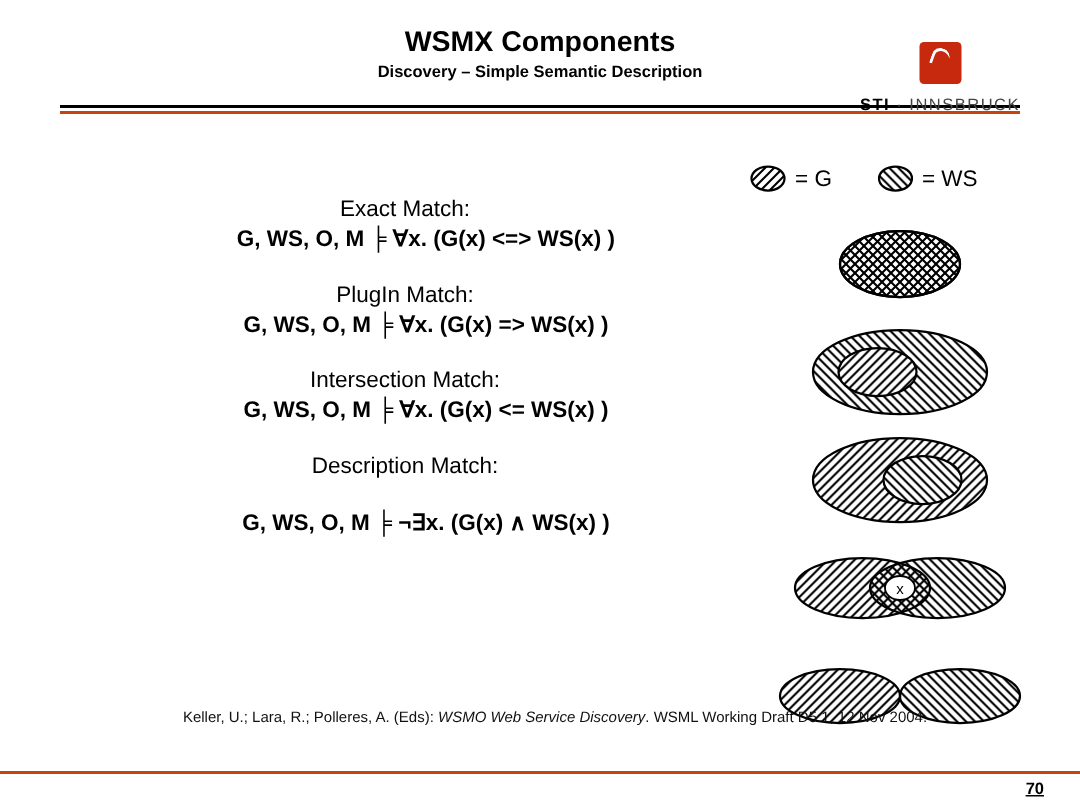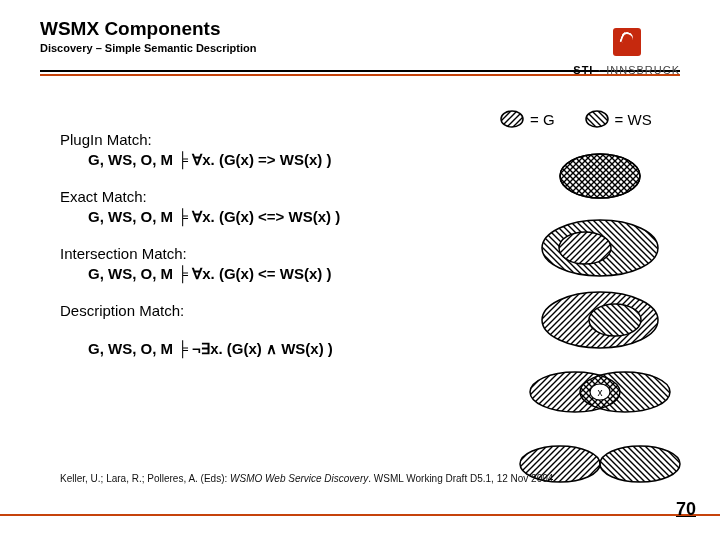--- a/index.html
+++ b/index.html
@@ -10,20 +10,21 @@
     font-family: Arial, Helvetica, sans-serif;
     background: #fff;
     color: #000;
     overflow: hidden;
   }
   .slide {
     position: relative;
     width: 720px;
     height: 540px;
     box-sizing: border-box;
+    text-align: center;
   }
   .header {
     position: absolute;
     top: 18px;
     left: 40px;
     right: 40px;
   }
   .title {
     font-size: 19px;
     font-weight: bold;
@@ -121,23 +122,23 @@
   }
   .cite .it { font-style: italic; }
   .footer-rule {
     position: absolute;
     bottom: 24px;
     left: 0; right: 0;
     border-top: 2px solid #c6430b;
   }
   .page-num {
     position: absolute;
-    bottom: 20px;
+    bottom: 8px;
     right: 24px;
-    font-size: 18px;
+    font-size: 11px;
     font-weight: bold;
     color: #000;
     text-decoration: underline;
   }
 </style>
 </head>
 <body>
 
 <svg width="0" height="0" style="position:absolute">
   <defs>
@@ -176,26 +177,26 @@
     <div class="legend-item">
       <svg width="24" height="18">
         <ellipse cx="12" cy="9" rx="11" ry="8" fill="url(#hatchNE)" stroke="#000" stroke-width="1.5"></ellipse>
       </svg>
       <span>= WS</span>
     </div>
   </div>
 
   <div class="content">
     <div class="match-block">
+      <div class="match-title">Exact Match:</div>
+      <div class="match-formula">G, WS, O, M ╞ ∀x. (G(x) &lt;=&gt; WS(x) )</div>
+    </div>
+    <div class="match-block">
       <div class="match-title">PlugIn Match:</div>
       <div class="match-formula">G, WS, O, M ╞ ∀x. (G(x) =&gt; WS(x) )</div>
-    </div>
-    <div class="match-block">
-      <div class="match-title">Exact Match:</div>
-      <div class="match-formula">G, WS, O, M ╞ ∀x. (G(x) &lt;=&gt; WS(x) )</div>
     </div>
     <div class="match-block">
       <div class="match-title">Intersection Match:</div>
       <div class="match-formula">G, WS, O, M ╞ ∀x. (G(x) &lt;= WS(x) )</div>
     </div>
     <div class="match-block">
       <div class="match-title">Description Match:</div>
     </div>
     <div class="match-block">
       <div class="match-formula">G, WS, O, M ╞ ¬∃x. (G(x) ∧ WS(x) )</div>

